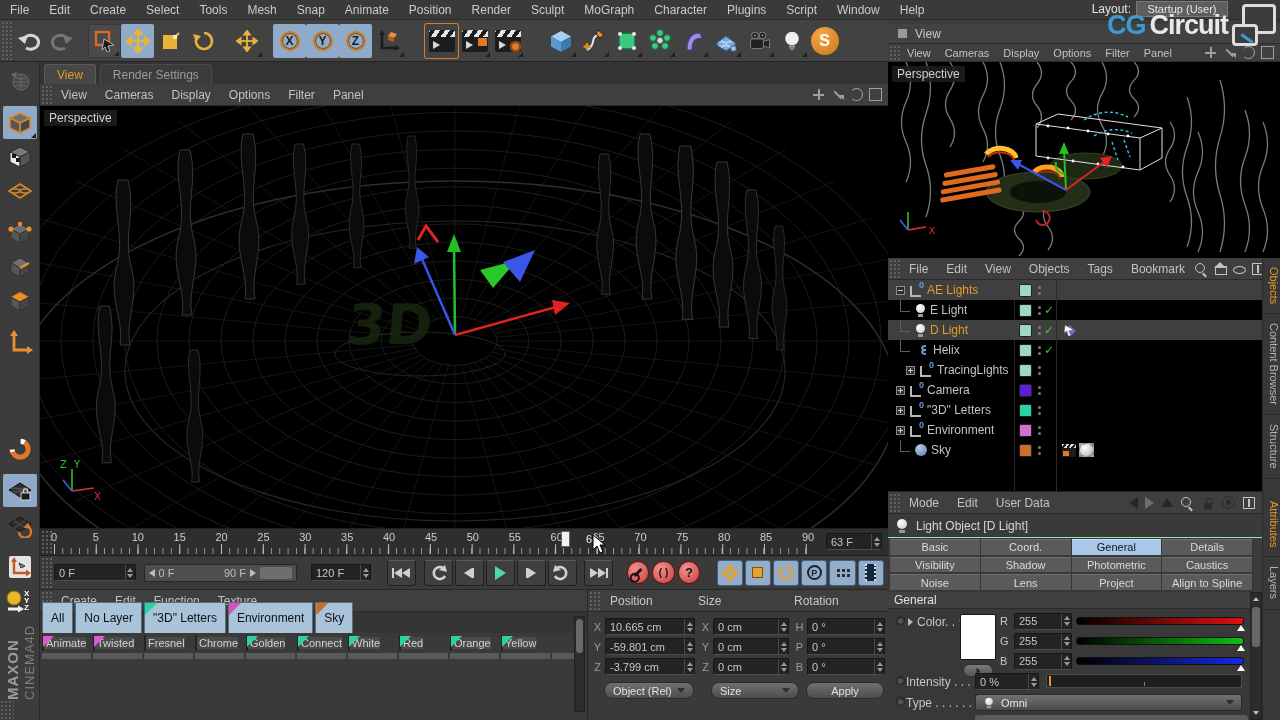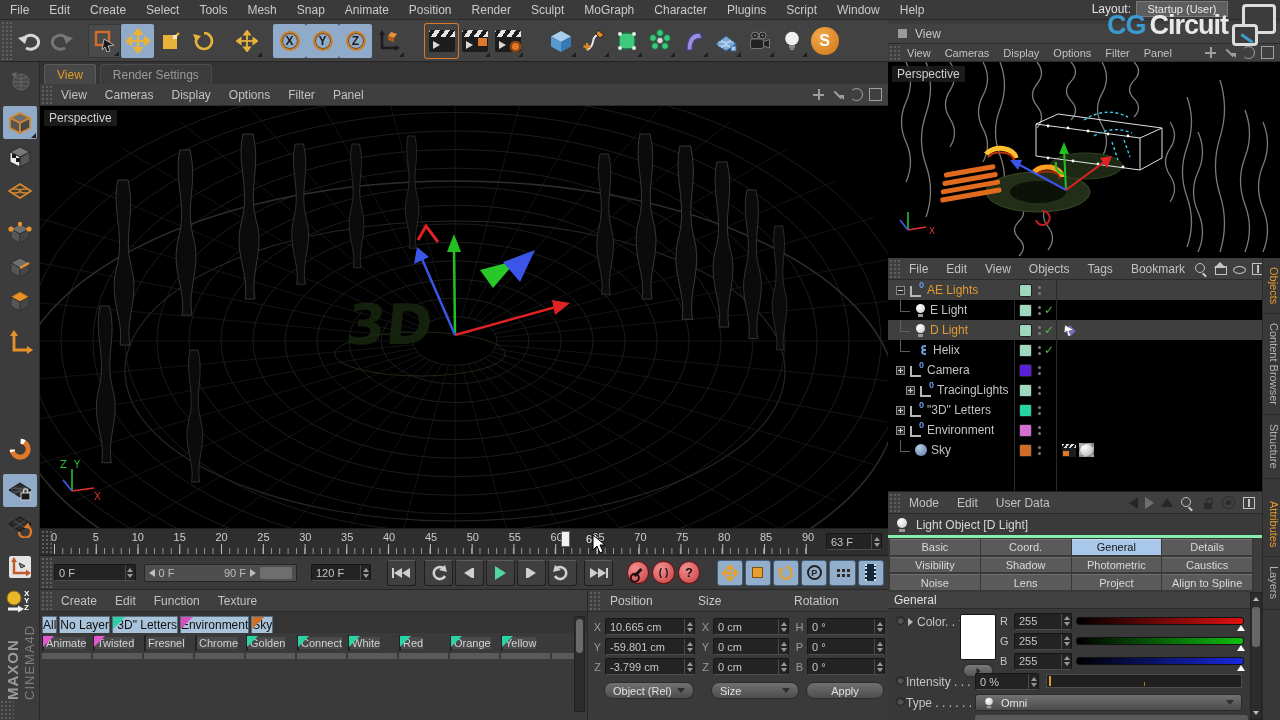--- a/index.html
+++ b/index.html
@@ -103,21 +103,21 @@
 .rec .key::before{content:"";position:absolute;left:-6px;top:-2px;width:6px;height:6px;border:2px solid #201010;border-radius:50%}
 .kt{width:27px;height:26px;background:#93aecb;border:1px solid #44607e;border-radius:3px;display:flex;align-items:center;justify-content:center;margin-right:2px}
 .kt .osq{width:11px;height:11px;background:#e7a02b;border:1px solid #7a5210}
 .kt .pcir{width:15px;height:15px;border:2px solid #222;border-radius:50%;display:flex;align-items:center;justify-content:center;font-size:9px;font-weight:bold;color:#222}
 .kt .dots{width:14px;height:10px;background-image:radial-gradient(#2e2e2e 1.6px,transparent 1.7px);background-size:5px 5px}
 .kt .film{width:11px;height:17px;background:#15283a;border-left:2px dotted #cfe0f0;border-right:2px dotted #cfe0f0}
 
 #matpanel{left:40px;top:590px;width:548px;height:130px;background:#3a3a3a;border-right:1px solid #262626;overflow:hidden}
 #matmenu{height:22px}
 #mattabs{display:flex;align-items:flex-end;height:21px;background:#343434;padding-left:2px}
-.ltab{height:17px;background:#a9c3da;border:1px solid #5a6d7e;border-bottom:0;color:#101010;display:flex;align-items:center;justify-content:center;padding:0 0;margin-right:2px;position:relative}
+.ltab{height:31px;background:#a9c3da;border:1px solid #5a6d7e;border-bottom:0;color:#101010;display:flex;align-items:center;justify-content:center;padding:0 8px;margin-right:2px;position:relative}
 .ltab .mark{position:absolute;left:0;top:0;width:12px;height:12px;clip-path:polygon(0 0,100% 0,0 100%)}
 #matthumbs{display:flex;padding:3px 2px 0 2px}
 .mat{width:49px;margin-right:2px;flex:0 0 49px}
 .thumb{width:49px;height:45px;position:relative;background:repeating-linear-gradient(45deg,#868686 0 5px,#6b6b6b 5px 10px);border:1px solid #232323}
 .ball{position:absolute;inset:2px;border-radius:50%;background:radial-gradient(circle at 35% 30%,var(--c1,#ccc),var(--c2,#555))}
 .ball.striped::after{content:"";position:absolute;inset:0;border-radius:50%;background:repeating-linear-gradient(55deg,transparent 0 5px,rgba(70,70,70,.55) 5px 10px)}
 .thumb .mark{position:absolute;left:0;top:0;width:11px;height:11px;clip-path:polygon(0 0,100% 0,0 100%)}
 .mlabel{height:15px;background:#4a4a4a;font-size:11px;color:#d2d2d2;padding-left:2px;margin-top:2px;white-space:nowrap;overflow:hidden}
 #matpeek{margin:3px 2px 0 2px;height:6px;background:repeating-linear-gradient(90deg,#5a5a5a 0 49px,#3a3a3a 49px 51px)}
 #matscroll{position:absolute;right:2px;top:26px;width:11px;height:96px;background:#2c2c2c;border:1px solid #222}
@@ -159,21 +159,21 @@
 .tag-clap::before{content:"";position:absolute;left:0;right:0;top:0;height:4px;background:repeating-linear-gradient(-55deg,#ddd 0 2px,#1d1d1d 2px 4px)}
 .tag-clap::after{content:"";position:absolute;left:1px;bottom:1px;width:6px;height:5px;background:#e07828}
 .tag-tex{width:15px;height:14px;background:conic-gradient(#888 0 25%,#aaa 0 50%,#888 0 75%,#aaa 0);background-size:8px 8px;position:relative}
 .tag-tex::before{content:"";position:absolute;inset:1px;border-radius:50%;background:radial-gradient(circle at 35% 30%,#fff,#b0b0b0)}
 
 .strip{width:18px;background:#383838;border-left:1px solid #2a2a2a;display:flex;flex-direction:column;align-items:center}
 .vtab{writing-mode:vertical-rl;padding:9px 0;font-size:11px;color:#b4b4b4;border-bottom:1px solid #2a2a2a;width:100%;text-align:center}
 .vtab.active{color:#e09a30}
 
 #ammenu{left:888px;top:492px;width:374px;height:22px}
-#amtitle{left:888px;top:514px;width:374px;height:24px;background:#3a3a3a;border-bottom:3px solid #86efac;display:flex;align-items:center;gap:8px;padding-left:8px;color:#d6d6d6}
+#amtitle{left:888px;top:514px;width:374px;height:24px;background:#3a3a3a;border-bottom:1px solid #86efac;display:flex;align-items:center;gap:8px;padding-left:8px;color:#d6d6d6}
 #amtabs{left:888px;top:538px;width:366px;height:54px;background:#383838;display:grid;grid-template-columns:repeat(4,1fr);gap:1px;padding:1px 2px}
 .atab{background:#5a5a5a;border-top:1px solid #707070;border-bottom:1px solid #3a3a3a;color:#dadada;font-size:11px;display:flex;align-items:center;justify-content:center;white-space:nowrap;overflow:hidden}
 .atab.active{background:#a9c7e8;color:#141414;border-top-color:#c8ddf2}
 #amgeneral{left:888px;top:592px;width:362px;height:128px;background:#383838;overflow:hidden}
 .secthead{height:17px;background:#414141;border-bottom:1px solid #2a2a2a;display:flex;align-items:center;padding-left:6px;color:#e0e0e0}
 .radio{position:absolute;left:8px;width:9px;height:9px;border-radius:50%;border:1px solid #1f1f1f;background:#555;box-shadow:inset 0 1px 2px #222}
 .dtri-r{width:0;height:0;border-top:4px solid transparent;border-bottom:4px solid transparent;border-left:5px solid #b8b8b8}
 .dtri-d{width:0;height:0;border-left:4px solid transparent;border-right:4px solid transparent;border-top:5px solid #b8b8b8}
 #swatch{position:absolute;left:72px;top:22px;width:36px;height:46px;background:#fff;border:1px solid #161616;border-radius:2px}
 #pillbtn{position:absolute;left:75px;top:72px;width:30px;height:13px;border-radius:7px;background:linear-gradient(#7a7a7a,#555);border:1px solid #2e2e2e;display:flex;align-items:center;justify-content:center}
@@ -1220,35 +1220,35 @@
           <path d="M11 3 a4 2 0 1 0 0 4 a4 2 0 1 0 0 4" fill="none" stroke="#6aa0e0" stroke-width="1.8"></path>
         </svg>
       <span class="oname">Helix</span>
       <span class="chip" style="background-color: rgb(158, 217, 189);"></span>
       <span class="dotcol">
           <i></i>
           <i></i>
         </span>
       <span class="checkcol">✓</span>
     </div>
+    <div class="orow" style="padding-left:18px">
+      <span class="exp plus"></span>
+      <span class="ico-null"></span>
+      <span class="oname">TracingLights</span>
+      <span class="chip" style="background-color: rgb(158, 217, 189);"></span>
+      <span class="dotcol">
+          <i></i>
+          <i></i>
+        </span>
+    </div>
     <div class="orow">
       <span class="exp plus"></span>
       <span class="ico-null"></span>
       <span class="oname">Camera</span>
       <span class="chip" style="background-color: rgb(90, 31, 214);"></span>
-      <span class="dotcol">
-          <i></i>
-          <i></i>
-        </span>
-    </div>
-    <div class="orow" style="padding-left:18px">
-      <span class="exp plus"></span>
-      <span class="ico-null"></span>
-      <span class="oname">TracingLights</span>
-      <span class="chip" style="background-color: rgb(158, 217, 189);"></span>
       <span class="dotcol">
           <i></i>
           <i></i>
         </span>
     </div>
     <div class="orow">
       <span class="exp plus"></span>
       <span class="ico-null"></span>
       <span class="oname">"3D" Letters</span>
       <span class="chip" style="background-color: rgb(41, 211, 164);"></span>

